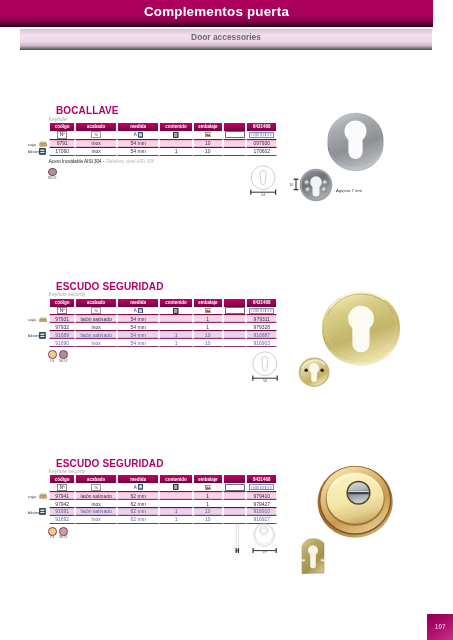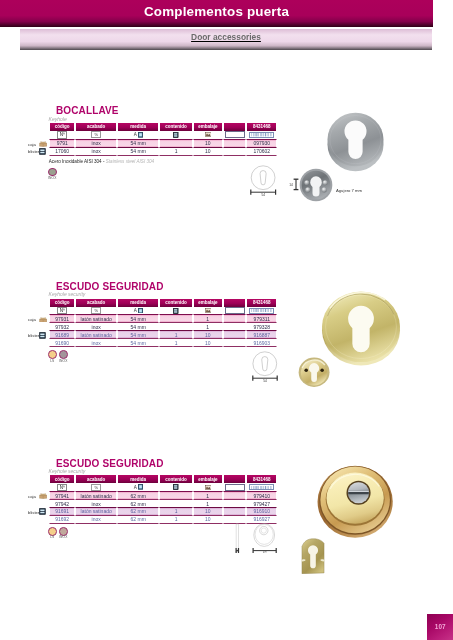--- a/index.html
+++ b/index.html
@@ -3,21 +3,21 @@
 <meta charset="utf-8">
 <style>
   html,body{margin:0;padding:0;}
   body{width:453px;height:640px;background:#fff;font-family:"Liberation Sans",sans-serif;position:relative;overflow:hidden;}
 
   
   .top-band{position:absolute;left:0;top:0;width:433px;height:27px;
      background:linear-gradient(180deg,#ad005b 0%,#a8005a 58%,#84004a 80%,#2e0016 100%);}
   .top-band .t{display:block;text-align:center;color:#fff;font-weight:bold;font-size:13.4px;line-height:24px;letter-spacing:.2px;}
   .sub-band{position:absolute;left:20px;top:29px;width:412px;height:21px;
-     background:linear-gradient(180deg,#ddbdd6 0%,#f2e0ee 28%,#eed7e9 60%,#cdb6c6 80%,#4e484e 100%);text-decoration:underline;}
+     background:linear-gradient(180deg,#ddbdd6 0%,#f2e0ee 28%,#eed7e9 60%,#cdb6c6 80%,#4e484e 100%);}
   .sub-band .t{display:block;text-align:center;color:#6b6b6b;font-weight:bold;font-size:8.4px;line-height:17.5px;}
 
   
   .pagenum{position:absolute;right:0;bottom:0;width:25.6px;height:26.1px;
      background:linear-gradient(145deg,#8e0052 0%,#a80866 40%,#ba1d79 72%,#c63287 100%);}
   .pagenum .t{color:#f2a6d6;font-size:6.4px;display:block;text-align:center;line-height:25px;font-weight:bold;}
 
   
   .section{position:absolute;}
   .sec-title{position:absolute;left:8px;top:0;color:#b0046a;font-weight:bold;font-size:10px;letter-spacing:.12px;white-space:nowrap;}

